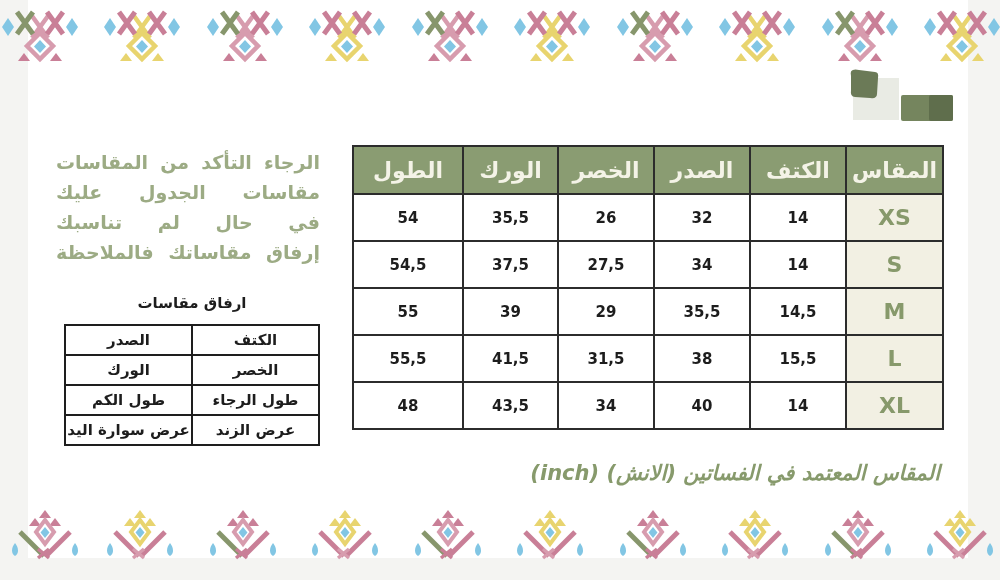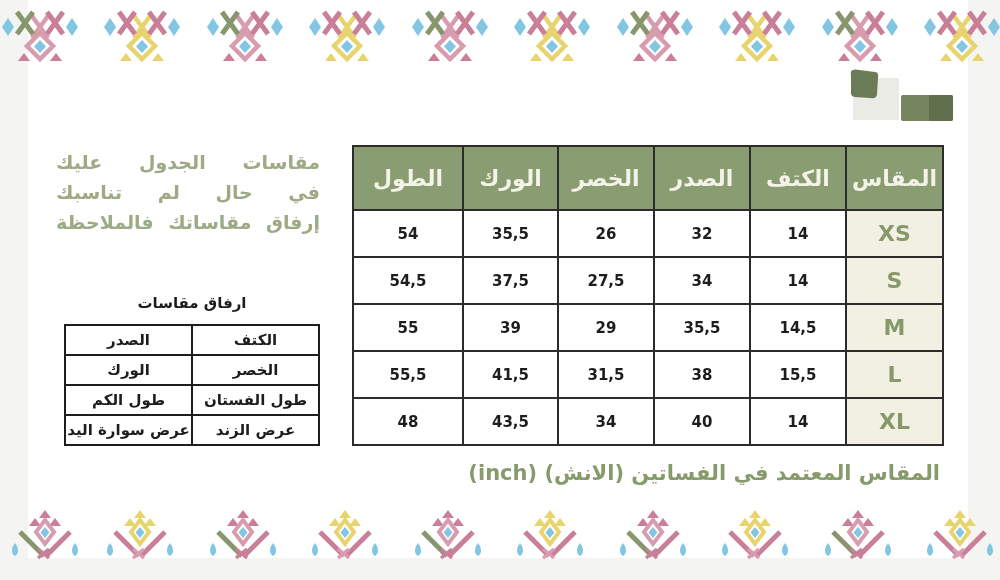--- a/index.html
+++ b/index.html
@@ -45,37 +45,37 @@
   }
 
   
   table.sizes {
     position:absolute; left:352px; top:145px; width:590px;
     direction:rtl; border-collapse:collapse; table-layout:fixed;
     background:#fff;
   }
   table.sizes th {
     background:#8a9c72; color:#f4f3e7;
-    border:2px solid #2c2c2c; height:64px;
+    border:2px solid #2c2c2c; height:48px;
     font-size:22px; font-weight:bold; text-align:center; vertical-align:middle;
   }
   table.sizes td {
     border:2px solid #2c2c2c; height:47px;
     text-align:center; vertical-align:middle;
     font-size:15px; font-weight:bold; color:#1d1d1d;
     direction:ltr;
   }
   table.sizes td.size-cell {
     background:#f2f0e3; color:#87996b; font-size:22px;
   }
 
   .caption {
     position:absolute; left:352px; top:461px; width:588px;
     direction:rtl; text-align:right;
-    font-size:21px; font-weight:bold; color:#879a6c;
+    font-size:21px; font-weight:bold; color:#879a6c;font-style:italic;
   }
 
   .logo { position:absolute; left:845px; top:64px; }
 </style>
 </head>
 <body>
 
 <div class="stage">
   <div class="card"></div>
 
@@ -156,38 +156,39 @@
   </svg>
 
   <svg class="logo" width="115" height="60" viewBox="0 0 115 60" aria-hidden="true">
     <rect x="8" y="14" width="46" height="42" fill="#e9ebe4"></rect>
     <path d="M6,12 Q4,4 14,6 L30,8 Q34,8 33,14 L32,30 Q32,35 25,34 L10,33 Q5,33 6,26 Z" fill="#6b7a57"></path>
     <rect x="56" y="31" width="52" height="26" rx="2" fill="#75855e"></rect>
     <rect x="84" y="31" width="24" height="26" rx="2" fill="#5f6e4c"></rect>
   </svg>
 
   <div class="note">
+    <div class="line">الرجاء التأكد من المقاسات</div>
     <div class="line">مقاسات الجدول عليك</div>
     <div class="line">في حال لم تناسبك</div>
     <div class="line">إرفاق مقاساتك فالملاحظة</div>
   </div>
 
   <div class="attach-title">ارفاق مقاسات</div>
   <table class="attach">
     <tbody>
       <tr>
         <td>الكتف</td>
         <td>الصدر</td>
       </tr>
       <tr>
         <td>الخصر</td>
         <td>الورك</td>
       </tr>
       <tr>
-        <td>طول الفستان</td>
+        <td>طول الرجاء</td>
         <td>طول الكم</td>
       </tr>
       <tr>
         <td>عرض الزند</td>
         <td>عرض سوارة اليد</td>
       </tr>
     </tbody>
   </table>
 
   <table class="sizes">

